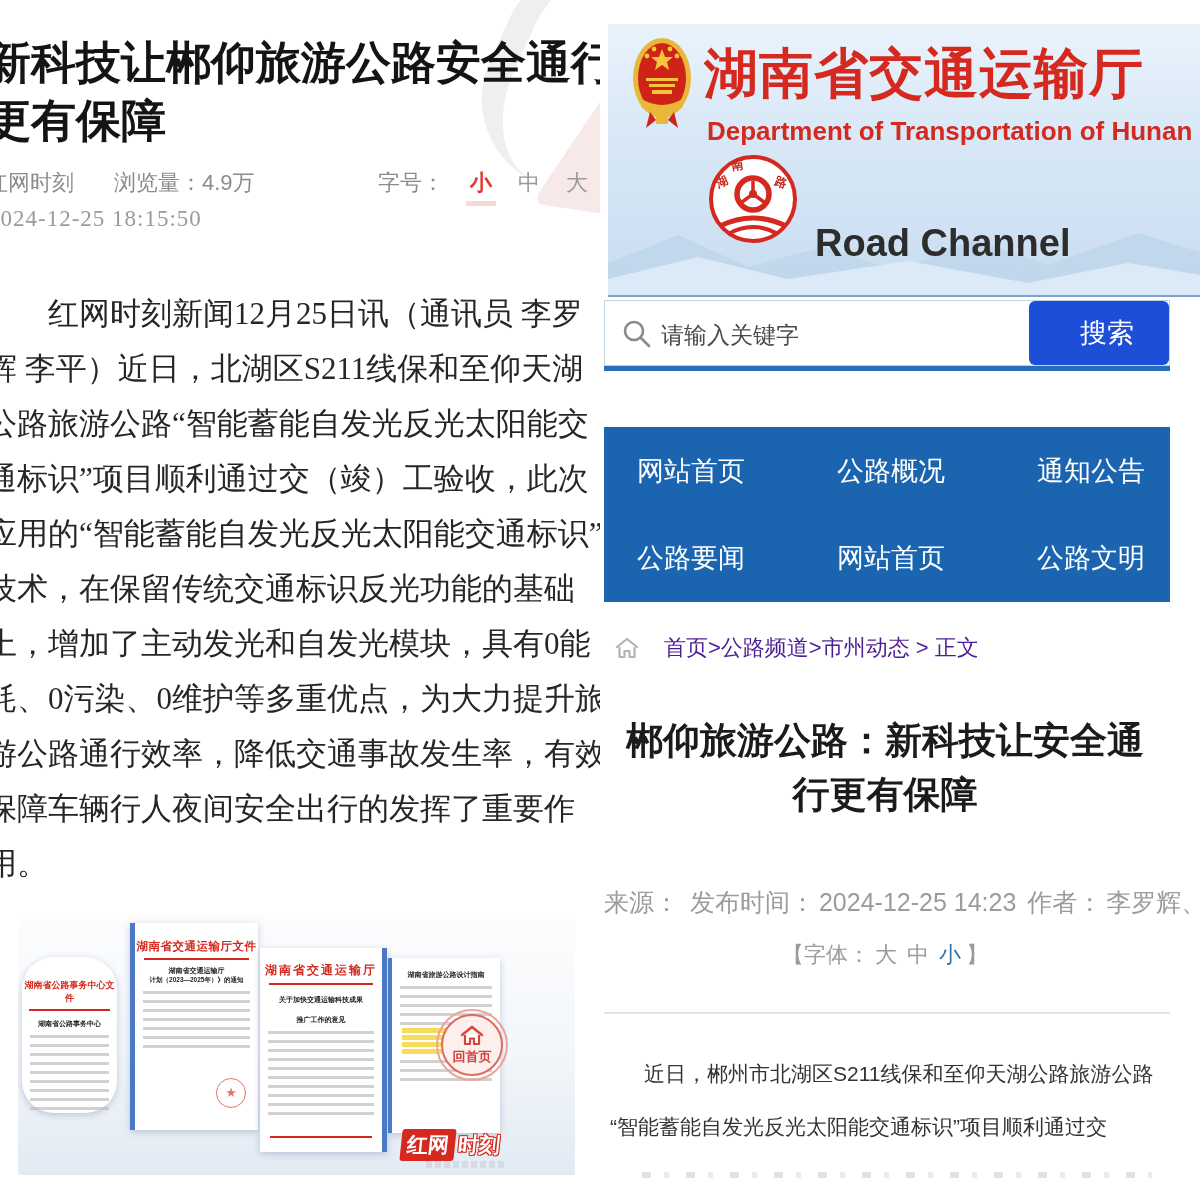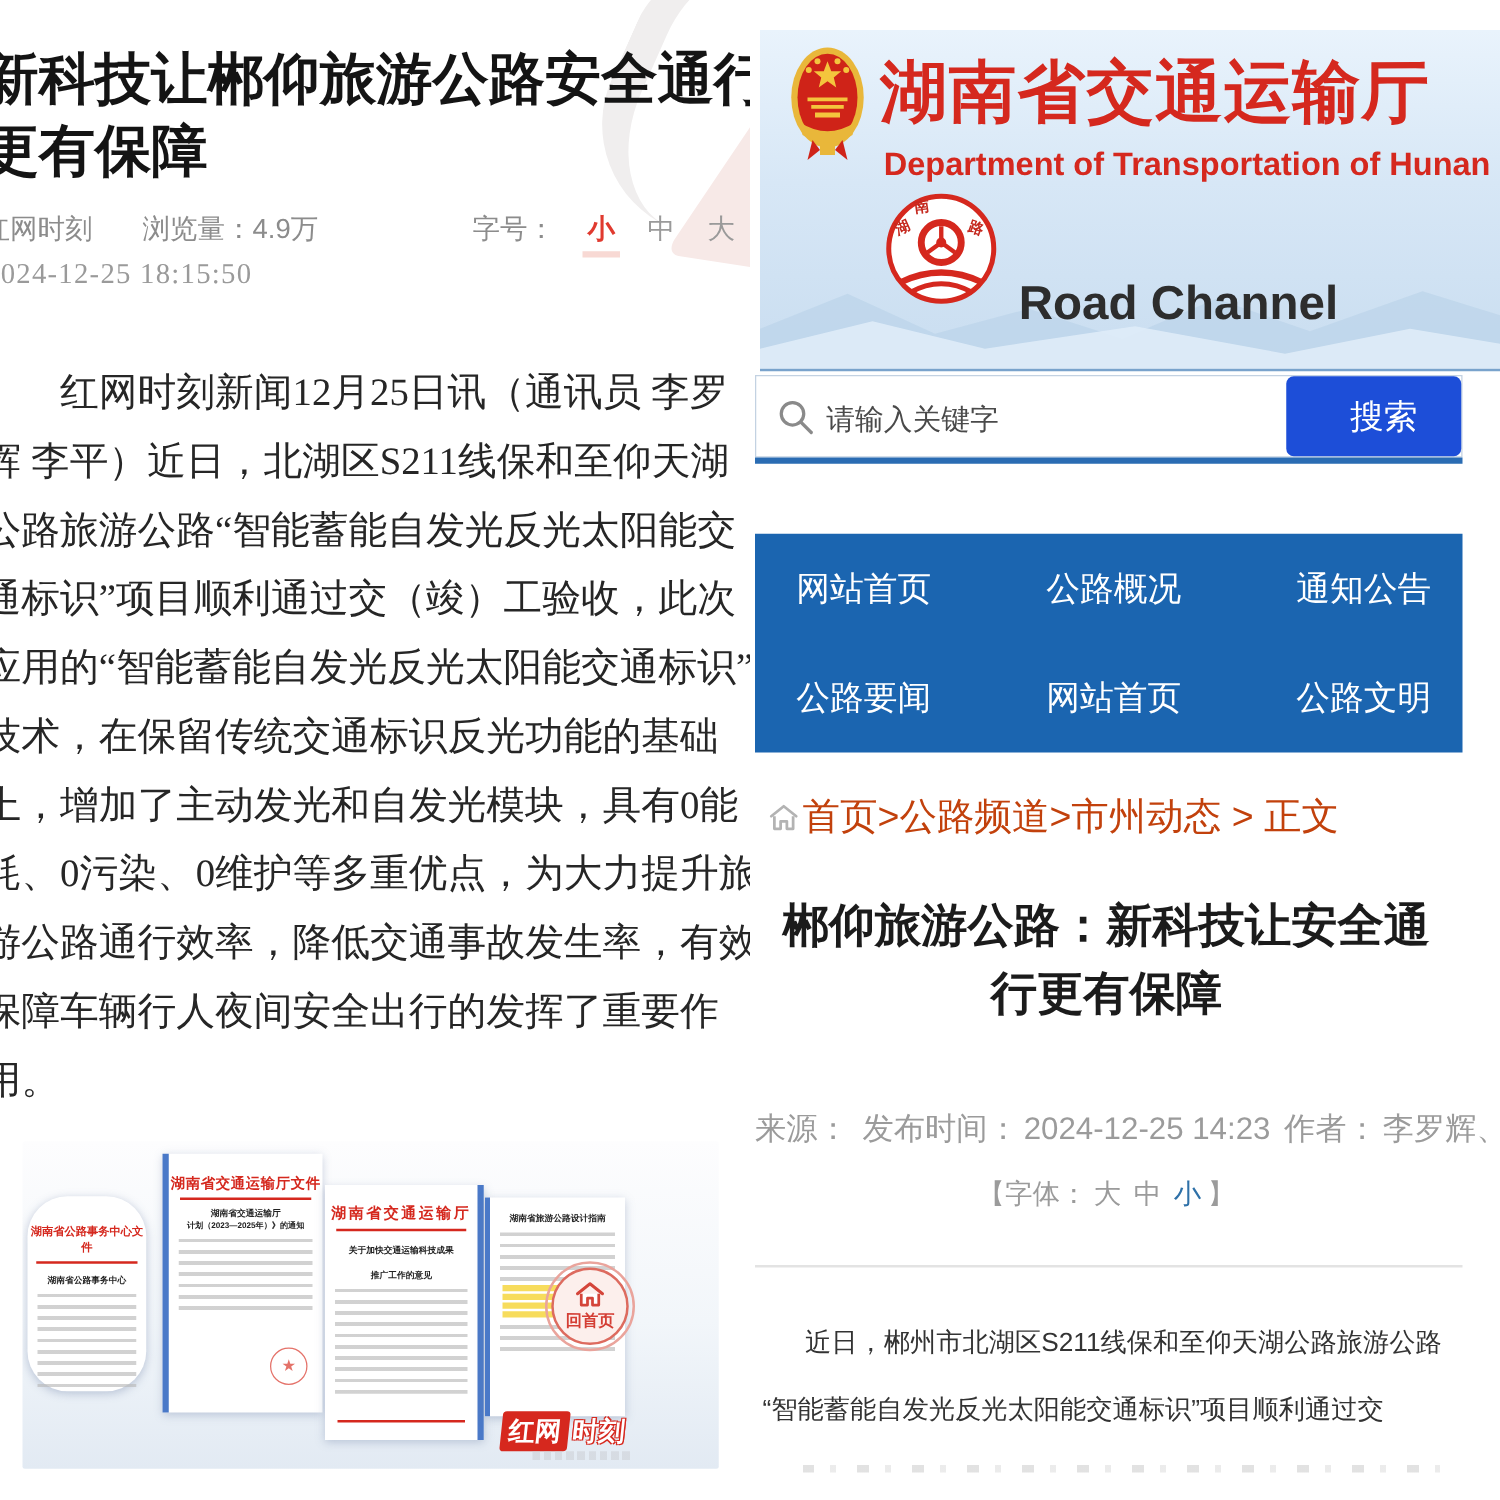--- a/index.html
+++ b/index.html
@@ -89,21 +89,21 @@
   .rp-search-icon{position:absolute;left:16px;top:17px;}
   .rp-search-ph{position:absolute;left:56px;top:19px;font-size:23px;color:#4a4a4a;}
   .rp-search-btn{position:absolute;right:0;top:0;width:124px;height:64px;background:#1d4ed8;border-radius:6px;
              color:#fff;font-size:27px;display:flex;align-items:center;justify-content:center;cursor:pointer;padding-left:16px;}
   .rp-search-underline{position:absolute;left:2px;top:366px;width:566px;height:5px;background:#2a6cb3;}
   .rp-nav{position:absolute;left:2px;top:427px;width:566px;height:175px;background:#1b65b0;
           display:grid;grid-template-columns:200px 200px 166px;grid-template-rows:1fr 1fr;
           align-items:center;padding-left:33px;box-sizing:border-box;}
   .rp-nav-item{color:#ffffff;font-size:27px;cursor:pointer;white-space:nowrap;}
   .rp-crumb{position:absolute;left:12px;top:633px;display:flex;align-items:center;cursor:pointer;}
-  .rp-crumb-text{font-size:30px;color:#c2410c;margin-left:2px;}
+  .rp-crumb-text{font-size:22px;color:#4c1d95;margin-left:24px;}
   .rp-title{position:absolute;left:0;top:714px;width:566px;text-align:center;font-size:37px;font-weight:bold;
             color:#1b1b1b;line-height:54px;}
   .rp-meta{position:absolute;left:0;top:886px;width:566px;text-align:center;font-size:25px;color:#9b9b9b;
            white-space:nowrap;}
   .rp-meta span{margin:0 2px;}
   .rp-fontrow{position:absolute;left:0;top:940px;width:566px;text-align:center;font-size:22px;color:#9b9b9b;}
   .rp-fontrow .fr-opt{margin:0 5px;cursor:pointer;}
   .fr-small{color:#2f71a8;}
   .rp-divider{position:absolute;left:2px;top:1012px;width:566px;height:2px;background:#e3e3e3;}
   .rp-body-line{position:absolute;left:8px;font-size:21px;color:#333;white-space:nowrap;}

